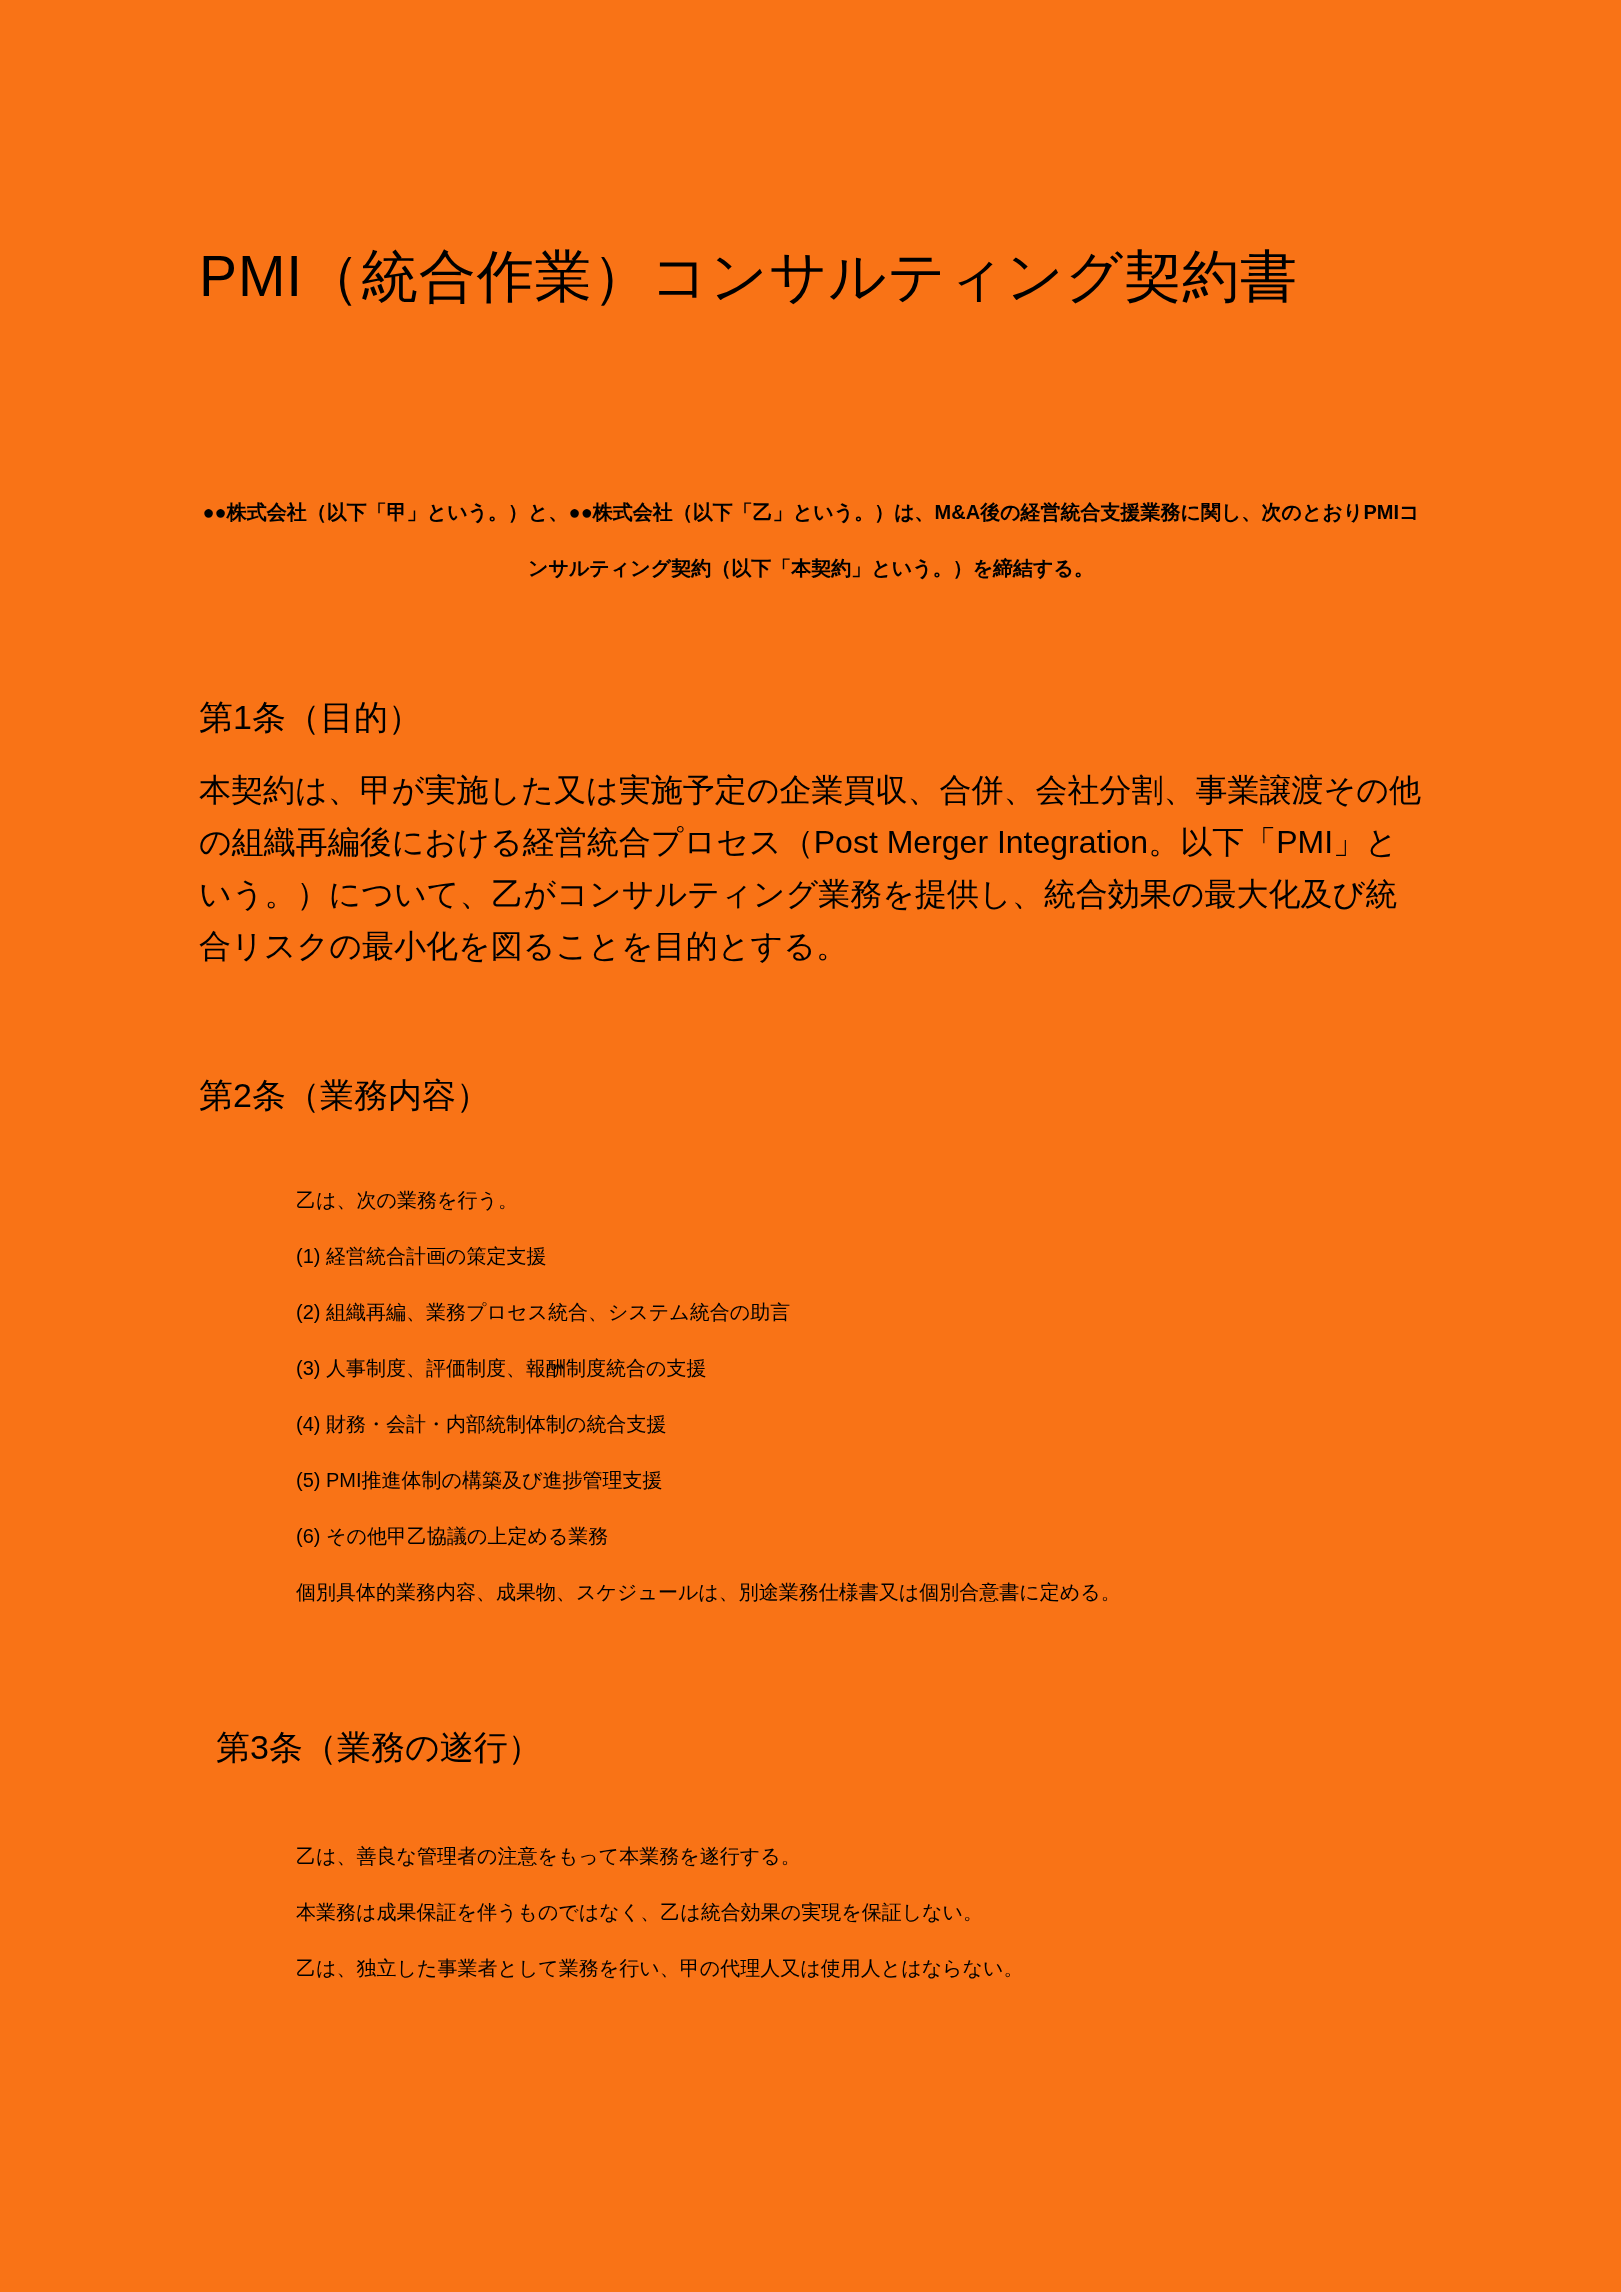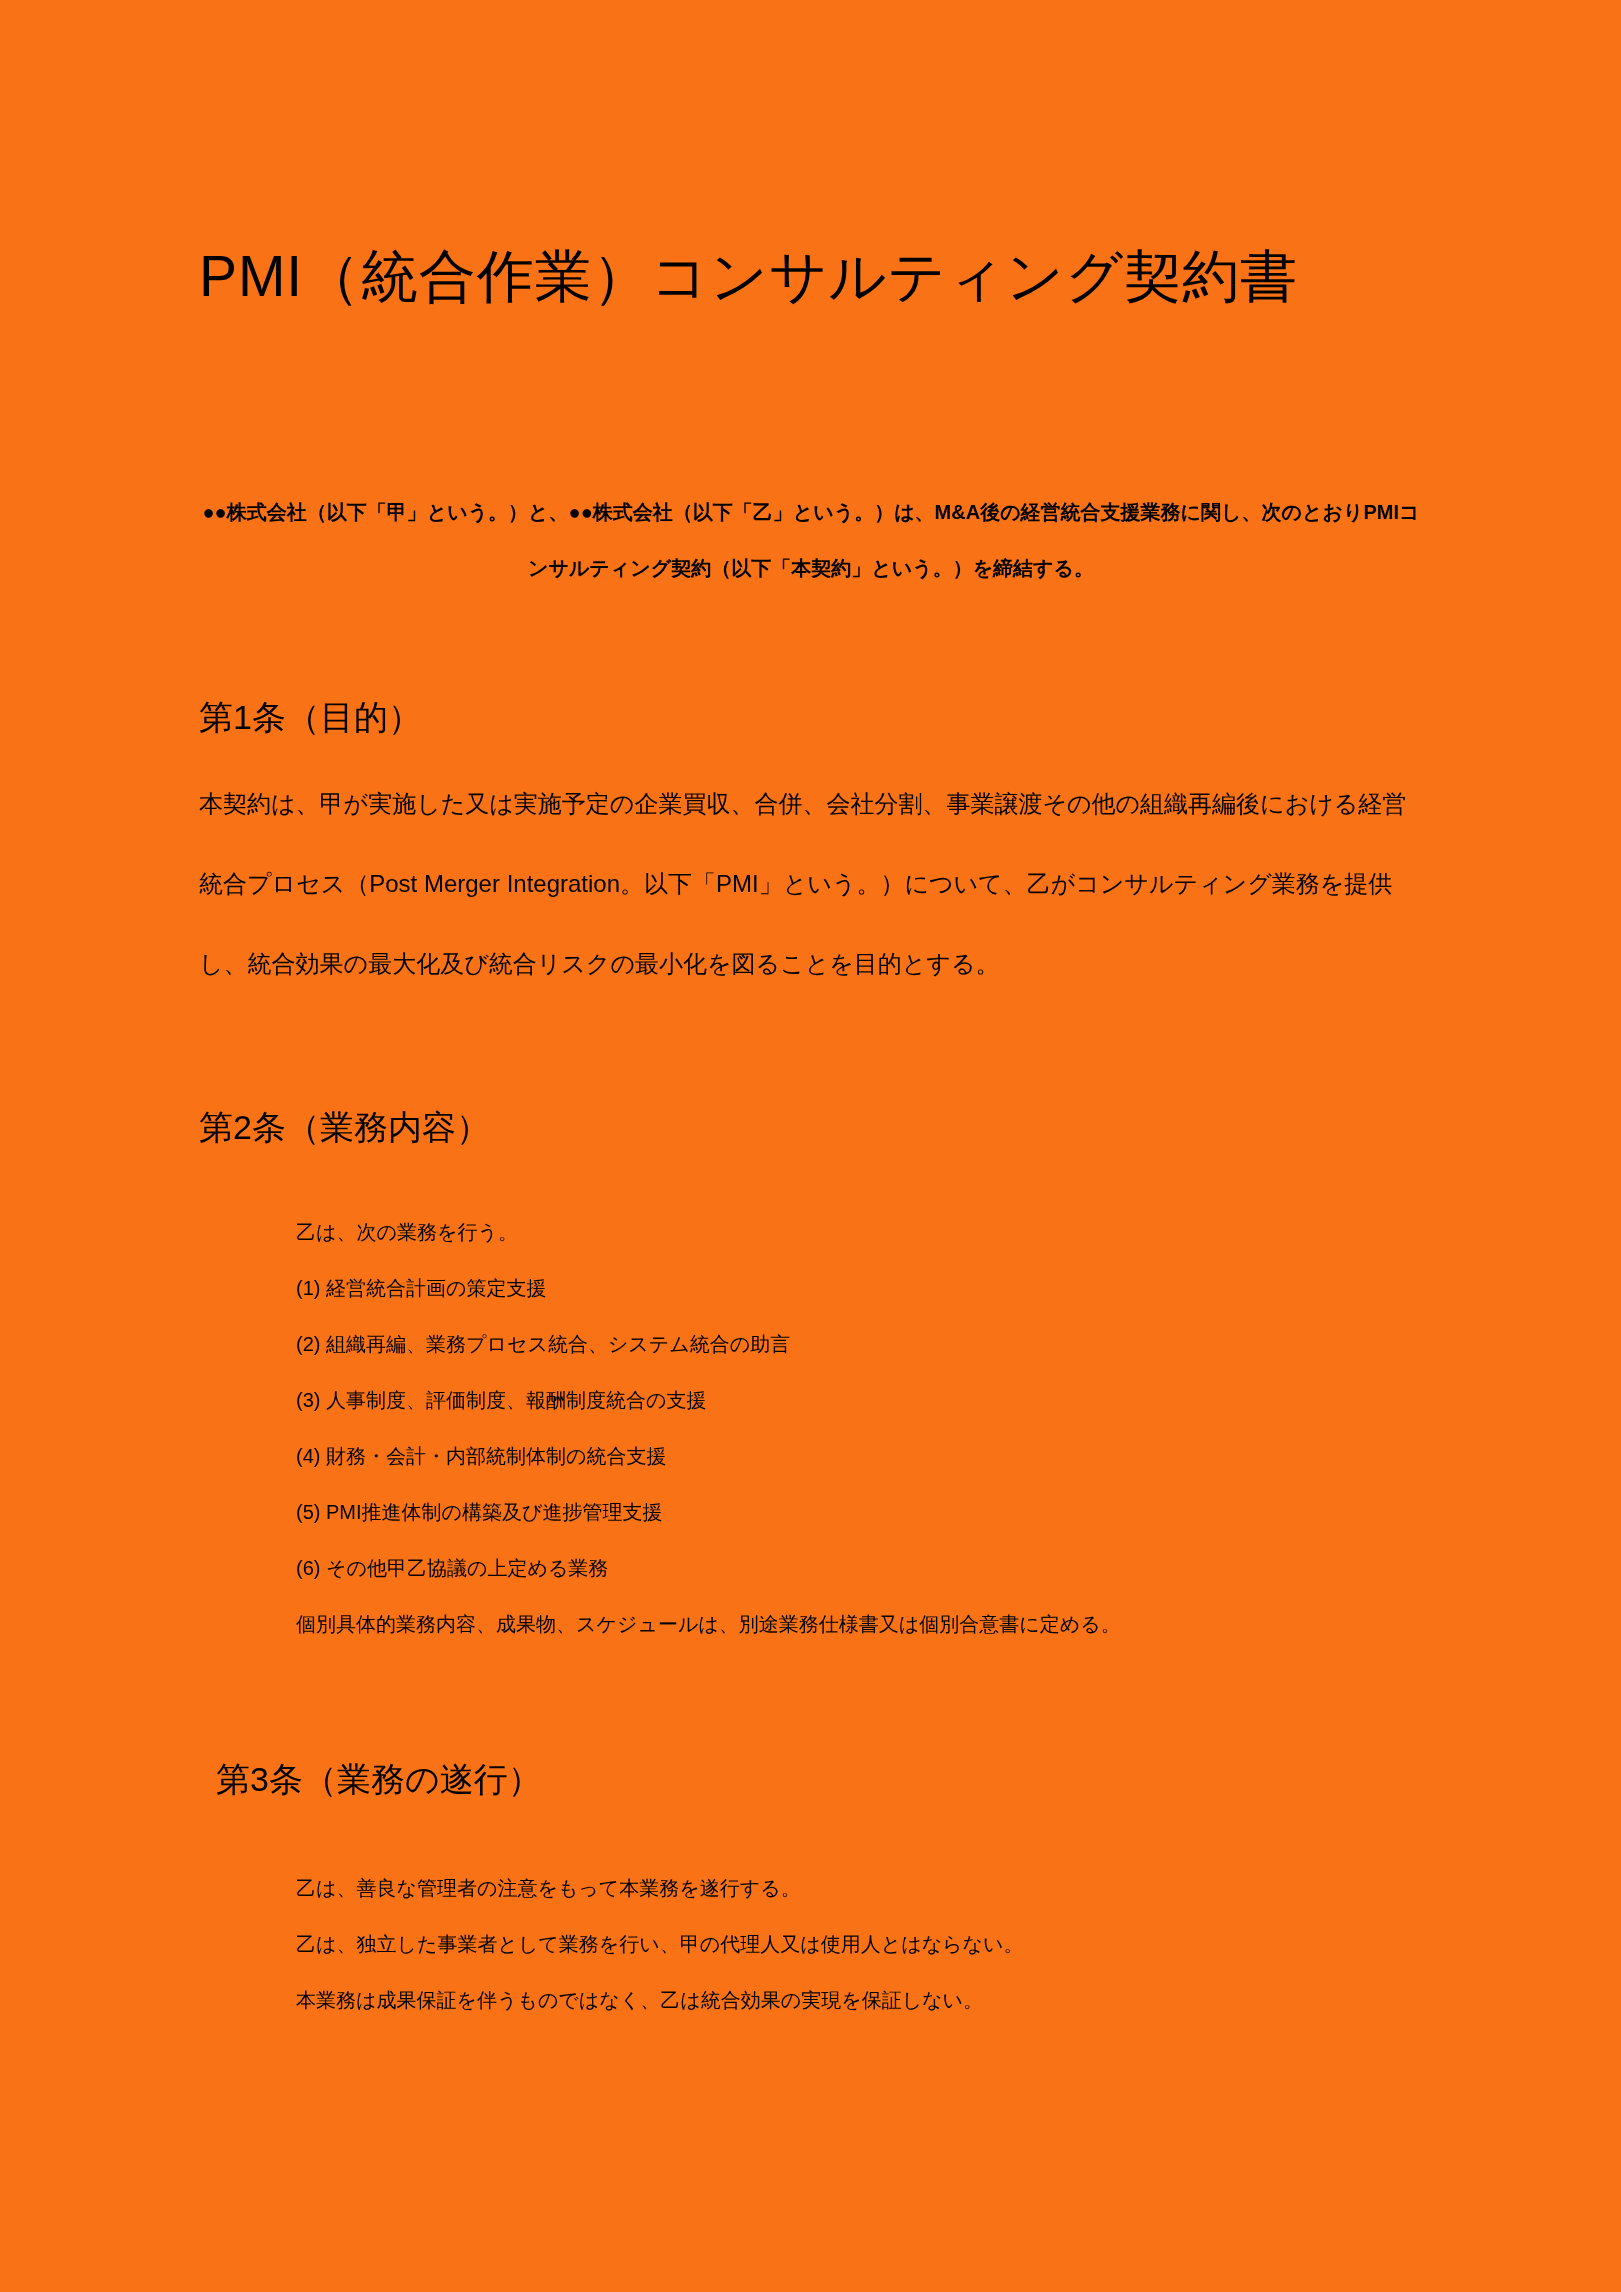--- a/index.html
+++ b/index.html
@@ -38,22 +38,22 @@
     font-weight: 400;
     line-height: 57px;
     margin: 0;
     white-space: nowrap;
   }
   .article-heading.h-1 { margin-top: 93px; }
   .article-heading.h-2 { margin-top: 95px; }
   .article-heading.h-3 { margin-top: 99px; margin-left: 17px; }
   .article-body {
     margin: 18px 0 0 0;
-    font-size: 24px;
-    line-height: 80px;
+    font-size: 32px;
+    line-height: 52px;
   }
   .indented-block {
     margin: 48px 0 0 0;
     padding-left: 97px;
   }
   .indented-block .line {
     font-size: 20px;
     line-height: 56px;
     white-space: nowrap;
   }
@@ -84,18 +84,18 @@
     <div class="line">(4) 財務・会計・内部統制体制の統合支援</div>
     <div class="line">(5) PMI推進体制の構築及び進捗管理支援</div>
     <div class="line">(6) その他甲乙協議の上定める業務</div>
     <div class="line">個別具体的業務内容、成果物、スケジュールは、別途業務仕様書又は個別合意書に定める。</div>
   </div>
 
   <h2 class="article-heading h-3">第3条（業務の遂行）</h2>
 
   <div class="indented-block last-block">
     <div class="line">乙は、善良な管理者の注意をもって本業務を遂行する。</div>
+    <div class="line">本業務は成果保証を伴うものではなく、乙は統合効果の実現を保証しない。</div>
     <div class="line">乙は、独立した事業者として業務を行い、甲の代理人又は使用人とはならない。</div>
-    <div class="line">本業務は成果保証を伴うものではなく、乙は統合効果の実現を保証しない。</div>
   </div>
 
 </div>
 
 
 </body></html>

